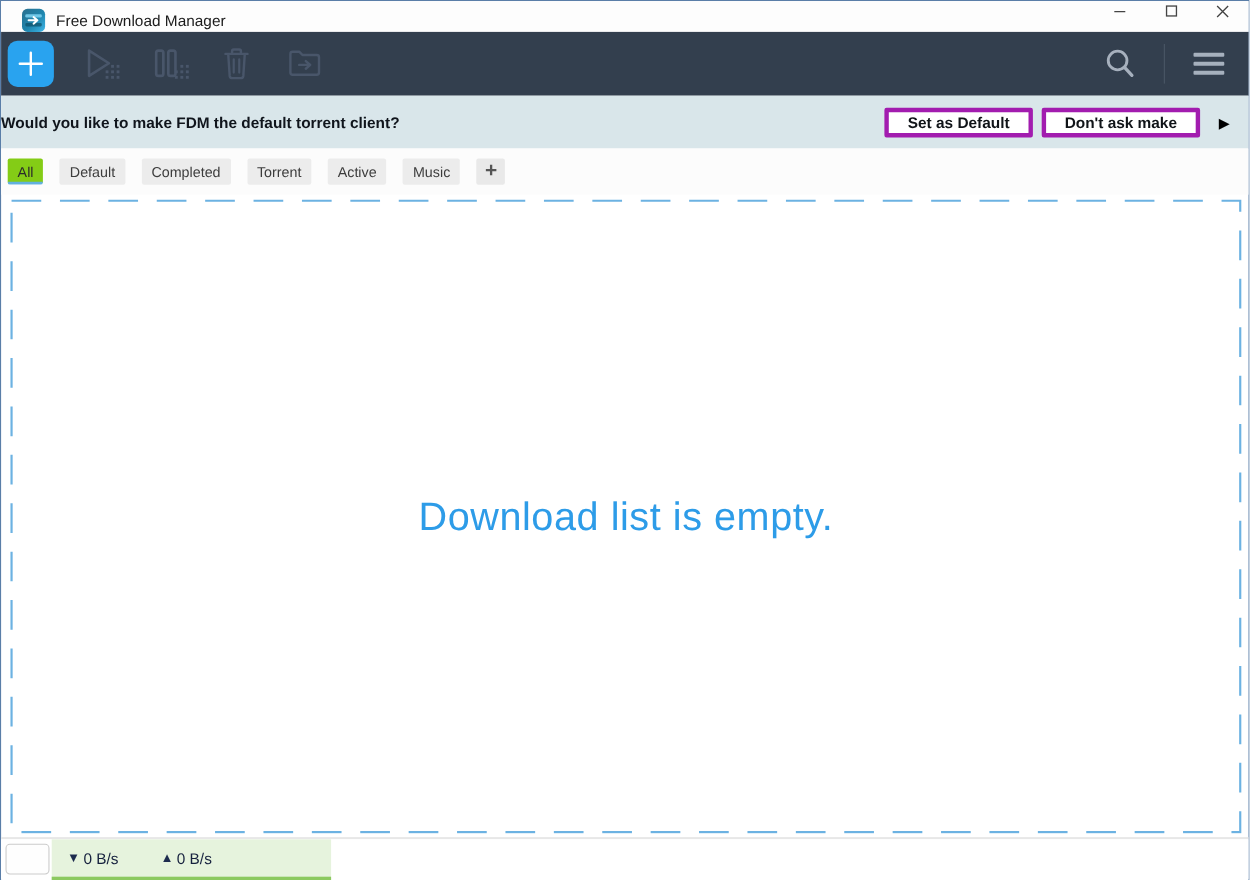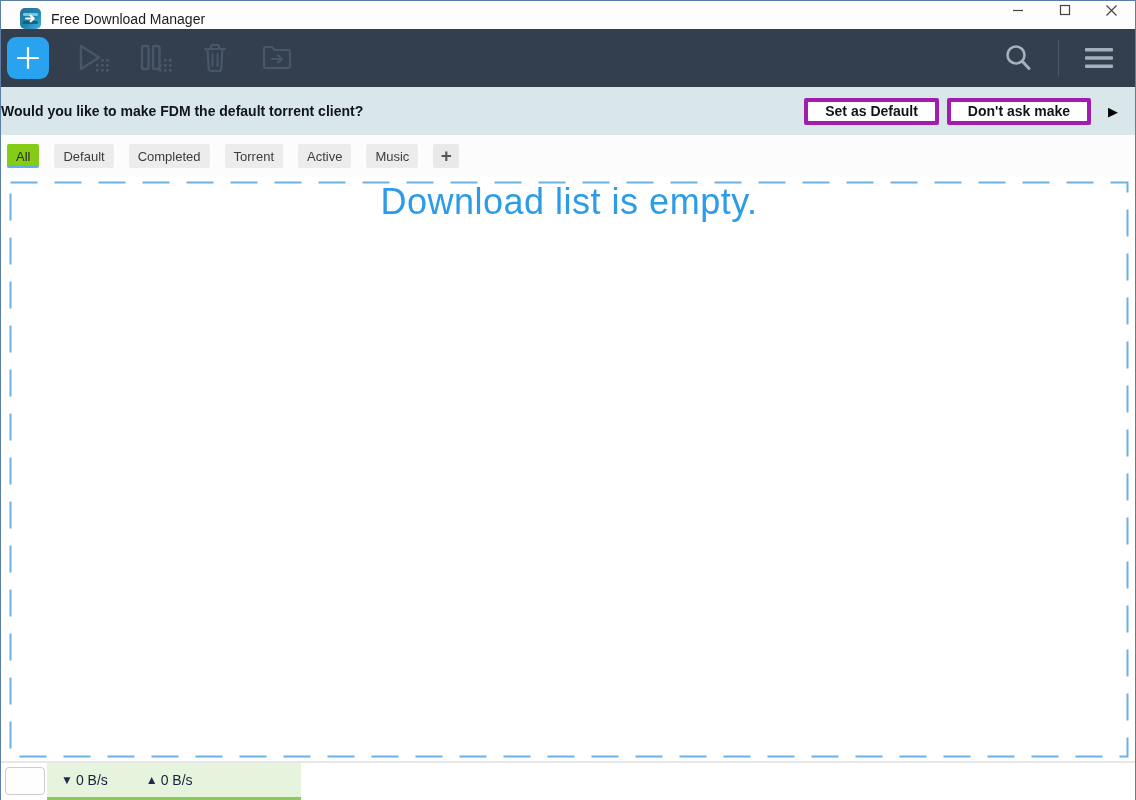--- a/index.html
+++ b/index.html
@@ -36,21 +36,21 @@
 
   
   .tabs-row { height: 42px; background: #fcfcfc; display: flex; align-items: center; padding-left: 6px; gap: 15px; }
   .tab { height: 24px; padding: 0 9px; display: flex; align-items: center; background: #ececec; border: none; border-radius: 2px; font-family: inherit; font-size: 13px; color: #3c3c3c; cursor: pointer; }
   .tab.selected { background: #84cc16; border-bottom: 3px solid #62b0de; padding-top: 3px; color: #2b2b2b; }
   .tab-add { height: 24px; width: 26px; background: #e9e9e9; border: none; border-radius: 2px; font-size: 19px; font-weight: 700; color: #555555; cursor: pointer; line-height: 22px; }
 
   
   .main-area { position: absolute; left: 8px; top: 180px; width: 1120px; height: 577px; background: #ffffff; }
   .dash-border { position: absolute; inset: 0; pointer-events: none; }
-  .empty-center { position: absolute; inset: 0; display: flex; flex-direction: column; align-items: center; justify-content: space-between; gap: 14px; }
+  .empty-center { position: absolute; inset: 0; display: flex; flex-direction: column; align-items: center; justify-content: center; gap: 14px; }
   .empty-title { font-size: 36px; color: #2d9ce8; letter-spacing: 0.5px; }
   .empty-link { font-size: 24px; color: #35a0ea; cursor: pointer; }
 
   
   .status-divider { position: absolute; left: 0; right: 0; top: 760px; height: 2px; background: #e7e7e7; }
   .status-bar { position: absolute; left: 0; right: 0; top: 762px; height: 37px; background: #ffffff; display: flex; align-items: stretch; }
   .status-left-box { width: 40px; height: 28px; margin: 4px 2px 0 4px; background: #fefefe; border: 1px solid #cccccc; border-radius: 4px; align-self: flex-start; cursor: pointer; }
   .speed-panel { width: 254px; background: #e6f3dd; border-bottom: 3px solid #8cc960; display: flex; align-items: center; gap: 38px; padding-left: 14px; cursor: pointer; }
   .speed-item { display: flex; align-items: center; gap: 3px; font-size: 14px; color: #16213e; }
   .speed-arrow { font-size: 12px; color: #1d2b4e; }

